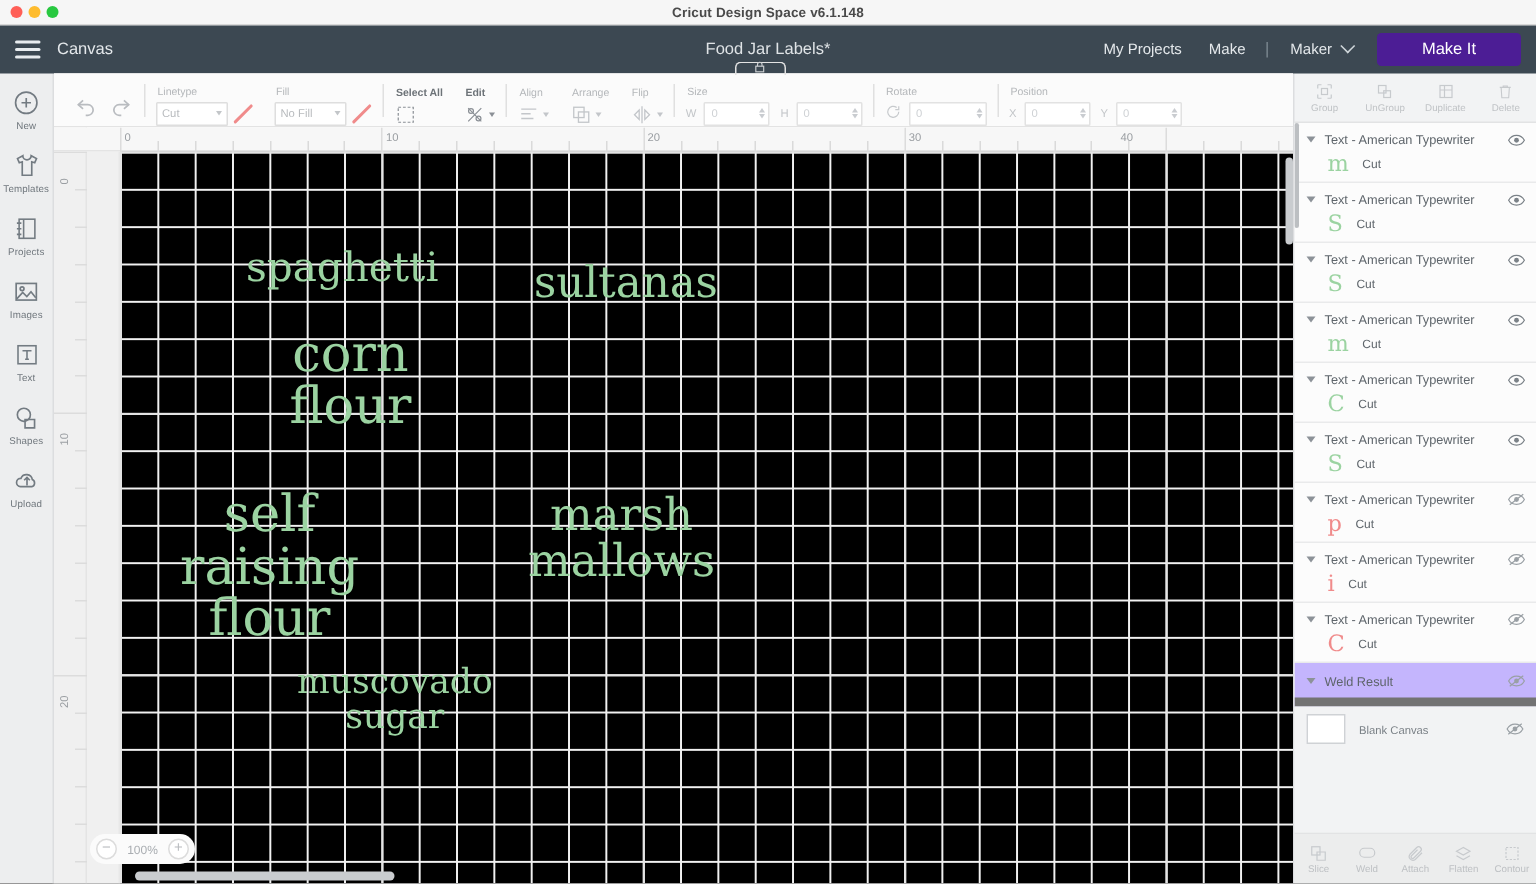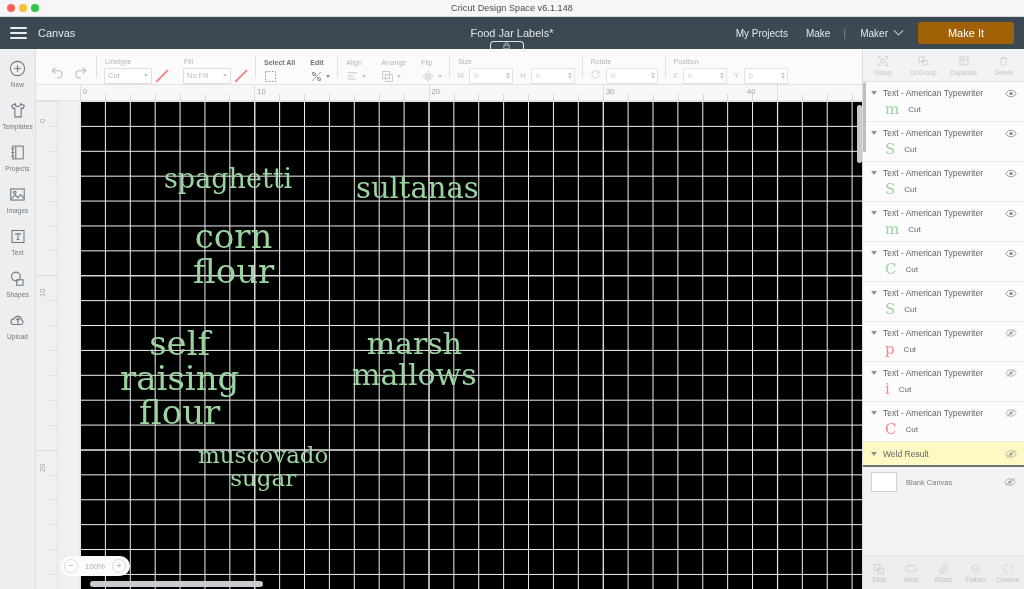--- a/index.html
+++ b/index.html
@@ -13,21 +13,21 @@
   
   .titlebar {
     height:17px; background:#f6f6f6; border-bottom:1px solid #d8d8d8;
     display:flex; align-items:center; position:relative;
   }
   .traffic { display:flex; gap:4px; padding-left:7px; }
   .dot { width:8px; height:8px; border-radius:50%; }
   .dot.red{background:#ff5f57;} .dot.yellow{background:#febc2e;} .dot.green{background:#28c840;}
   .app-title {
     position:absolute; left:0; right:0; text-align:center;
-    font-size:9px; color:#4a4a4a; font-weight:normal; letter-spacing:.1px;
+    font-size:9px; color:#4a4a4a; font-weight:bold; letter-spacing:.1px;
   }
 
   
   .header {
     height:32px; background:#3c4852; display:flex; align-items:center;
     position:relative; color:#e8ecef;
   }
   .hamburger { width:36px; display:flex; flex-direction:column; gap:3px; align-items:center; cursor:pointer; }
   .hamburger span { display:block; width:17px; height:2px; background:#e8ecef; border-radius:1px; }
   .canvas-label { font-size:11px; color:#e4e8eb; margin-left:2px; }
@@ -36,21 +36,21 @@
     font-size:11px; color:#dfe3e6; pointer-events:none;
   }
   .header-right {
     margin-left:auto; display:flex; align-items:center; gap:0; padding-right:10px; z-index:2;
   }
   .hr-link { font-size:10px; color:#e4e8eb; cursor:pointer; padding:0 9px; }
   .hr-sep { color:#7e8a93; font-size:11px; padding:0 4px; }
   .machine { font-size:10px; color:#e4e8eb; display:flex; align-items:center; gap:7px; cursor:pointer; padding:0 8px 0 10px;text-align:center; }
   .chev { width:7px; height:7px; border-right:1.4px solid #cfd6da; border-bottom:1.4px solid #cfd6da; transform:rotate(45deg) translate(-2px,-2px); }
   .makeit {
-    background:#a16207; color:#fff; font-size:11px; border:none; border-radius:3px;
+    background:#4c1d95; color:#fff; font-size:11px; border:none; border-radius:3px;
     width:96px; height:22px; cursor:pointer; margin-left:8px;
   }
 
   
   .body-wrap { display:flex; height:540px; }
 
   
   .rail {
     width:36px; background:#edeeef; border-right:1px solid #dcdddf;
     padding-top:8px; display:flex; flex-direction:column; align-items:center; gap:11px;
@@ -175,21 +175,21 @@
   .lscroll { position:absolute; left:0; top:0; width:3px; height:70px; background:#bcbfc2; border-radius:2px; z-index:3; }
   .layer { background:#fcfcfc; border-bottom:1px solid #e9eaeb; padding:4px 0 3px 0; }
   .lhead { display:flex; align-items:center; padding:0 7px 0 8px; height:14px; }
   .caret { width:0;height:0;border-left:3px solid transparent;border-right:3px solid transparent;border-top:4px solid #8c9298; margin-right:6px; cursor:pointer; }
   .lname { font-size:8.5px; color:#5e656b; flex:1; }
   .eye { cursor:pointer; color:#7b8288; display:flex; align-items:center; }
   .eye.hidden { color:#9aa0a5; }
   .lbody { display:flex; align-items:center; padding:1px 8px 1px 22px; height:18px; gap:9px; }
   .glyph { font-family:"DejaVu Serif", serif; font-size:15px; line-height:15px; }
   .lcut { font-size:8px; color:#5e656b; }
-  .weld { background:#fef9c3; border-bottom:2px solid #737373; padding:5px 0 4px 0; }
+  .weld { background:#c4b5fd; border-bottom:6px solid #737373; padding:5px 0 4px 0; }
   .blank { background:#f2f3f4; display:flex; align-items:center; padding:5px 8px; gap:9px; }
   .bswatch { width:26px; height:20px; background:#fff; border:1px solid #cfd2d5; }
   .blbl { font-size:7.5px; color:#7a8086; flex:1; }
   .ptools { display:flex; height:34px; flex:0 0 34px; background:#eceded; border-top:1px solid #e2e3e4; }
   .ptool { flex:1; display:flex; flex-direction:column; align-items:center; justify-content:center; gap:1px; cursor:pointer; }
   .ptool-ico { color:#c7cacd; height:13px; display:flex; align-items:center; }
   .ptool-lbl { font-size:6.5px; color:#bec1c4; }
 </style>
 </head>
 <body>

